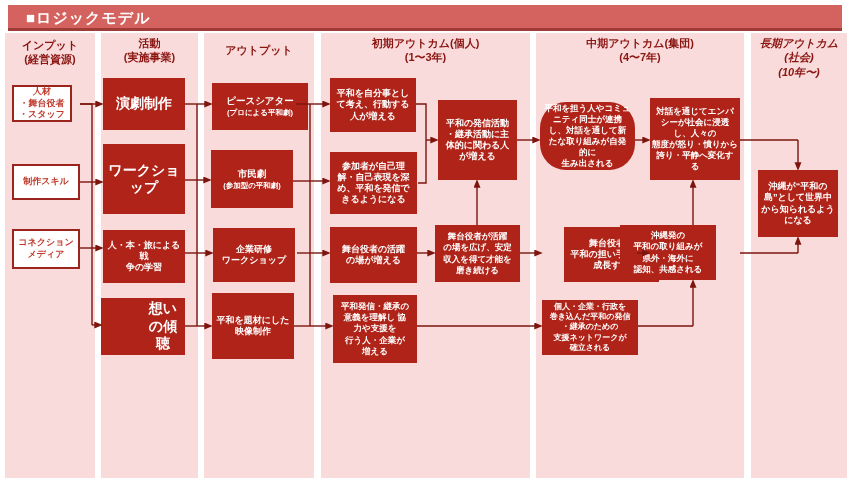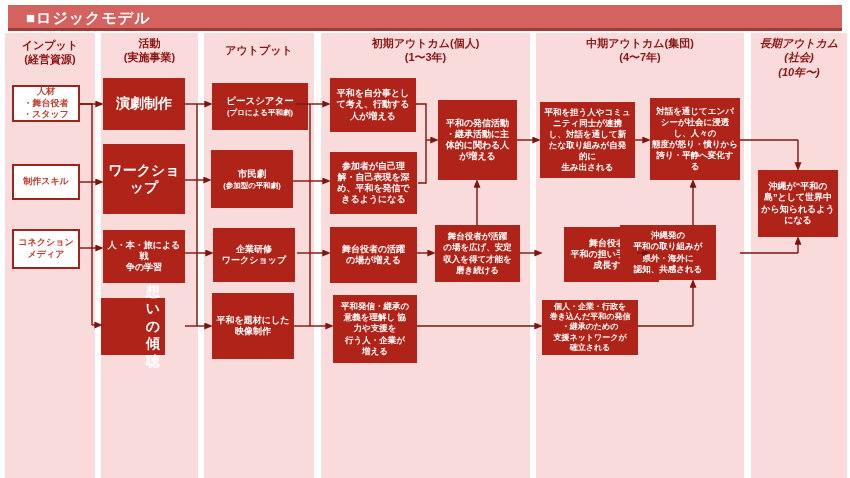--- a/index.html
+++ b/index.html
@@ -63,21 +63,21 @@
 (実施事業)</div>
 <div class="colhead" style="left:204px;width:110px;top:43px;">アウトプット</div>
 <div class="colhead" style="left:321px;width:209px;top:36px;">初期アウトカム(個人)
 (1〜3年)</div>
 <div class="colhead" style="left:536px;width:208px;top:36px;">中期アウトカム(集団)
 (4〜7年)</div>
 <div class="colhead" style="left:751px;width:96px;top:36px;font-style:italic;">長期アウトカム
 (社会)
 (10年〜)</div>
 
-<div class="wb" style="left:12px;top:85px;width:68px;height:37px;">
+<div class="wb" style="left:12px;top:85px;width:60px;height:37px;">
     <span>人材
 ・舞台役者
 ・スタッフ</span>
   </div>
 <div class="wb" style="left:12px;top:164px;width:68px;height:36px;">
     <span>制作スキル</span>
   </div>
 <div class="wb" style="left:12px;top:229px;width:68px;height:40px;">
     <span>コネクション
 メディア</span>
@@ -86,21 +86,21 @@
 <div class="rb act" style="left:103px;top:78px;width:82px;height:52px;">
     <span>演劇制作</span>
   </div>
 <div class="rb act" style="left:103px;top:144px;width:82px;height:70px;">
     <span>ワークショップ</span>
   </div>
 <div class="rb t9" style="left:103px;top:230px;width:82px;height:53px;">
     <span>人・本・旅による戦
 争の学習</span>
   </div>
-<div class="rb act" style="left:101px;top:298px;width:64px;height:57px;padding-left:42px;">
+<div class="rb act" style="left:101px;top:298px;width:84px;height:57px;padding-left:42px;">
     <span>想いの傾聴</span>
   </div>
 
 <div class="rb" style="left:212px;top:83px;width:96px;height:47px;">
   <span><span class="main">ピースシアター</span><span class="sub">(プロによる平和劇)</span></span>
 </div>
 <div class="rb" style="left:211px;top:150px;width:82px;height:58px;">
   <span><span class="main">市民劇</span><span class="sub">(参加型の平和劇)</span></span>
 </div>
 <div class="rb t9" style="left:213px;top:228px;width:82px;height:54px;">
@@ -140,21 +140,21 @@
 体的に関わる人
 が増える</span>
   </div>
 <div class="rb t85" style="left:435px;top:225px;width:85px;height:57px;">
     <span>舞台役者が活躍
 の場を広げ、安定
 収入を得て才能を
 磨き続ける</span>
   </div>
 
-<div class="rb t85" style="left:540px;top:102px;width:95px;height:76px;">
+<div class="rb t85" style="left:540px;top:102px;width:95px;height:68px;border-radius:26px;">
     <span>平和を担う人やコミュ
 ニティ同士が連携
 し、対話を通して新
 たな取り組みが自発
 的に
 生み出される</span>
   </div>
 <div class="rb t85" style="left:650px;top:98px;width:90px;height:82px;">
     <span>対話を通じてエンパ
 シーが社会に浸透

